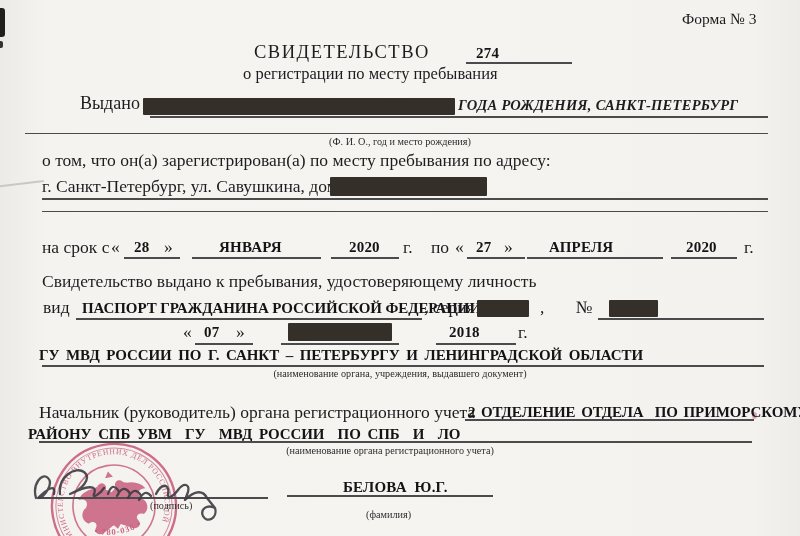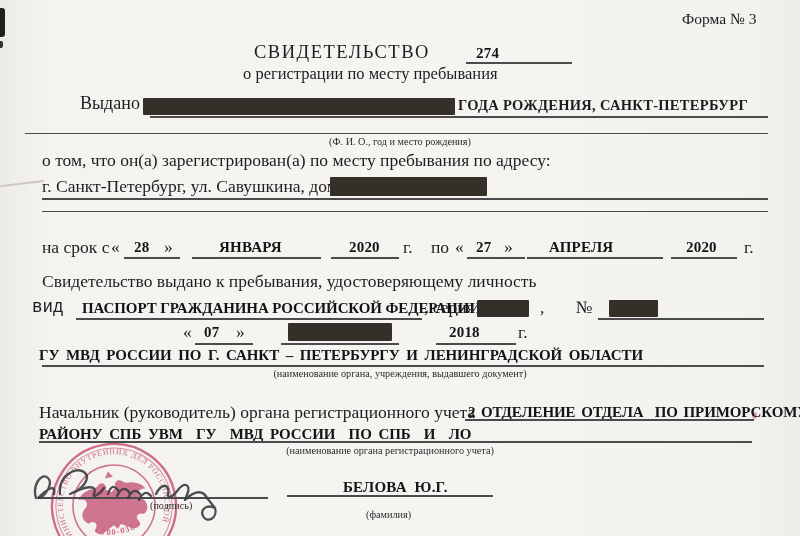--- a/index.html
+++ b/index.html
@@ -32,21 +32,21 @@
   <div class="artifact" style="left:752px;top:412px;width:5px;height:7px;background:#d493a8;border-radius:50%;opacity:.8;"></div>
 
   <div class="t" style="left:682px;top:10px;font-size:15.5px;">Форма № 3</div>
   <div class="t title" style="left:254px;top:42px;">СВИДЕТЕЛЬСТВО</div>
   <div class="val" style="left:476px;top:45px;">274</div>
   <div class="rule" style="left:466px;top:62px;width:106px;"></div>
   <div class="t" style="left:243px;top:65px;font-size:16.5px;">о регистрации по месту пребывания</div>
 
   <div class="t" style="left:80px;top:93px;font-size:18px;">Выдано</div>
   <div class="red" style="left:143px;top:98px;width:312px;height:17px;"></div>
-  <div class="t boldline" style="left:458px;top:97px;">ГОДА РОЖДЕНИЯ, САНКТ-ПЕТЕРБУРГ</div>
+  <div class="t boldline" style="left:458px;top:97px;font-style:italic;">ГОДА РОЖДЕНИЯ, САНКТ-ПЕТЕРБУРГ</div>
   <div class="rule" style="left:150px;top:116px;width:618px;"></div>
   <div class="rule" style="left:25px;top:133px;width:743px;height:1px;"></div>
   <div class="cap center" style="left:100px;top:136px;width:600px;">(Ф. И. О., год и место рождения)</div>
 
   <div class="t" style="left:42px;top:150px;">о том, что он(а) зарегистрирован(а) по месту пребывания по адресу:</div>
   <div class="t" style="left:42px;top:176px;">г. Санкт-Петербург, ул. Савушкина, дом</div>
   <div class="red" style="left:330px;top:177px;width:157px;height:19px;"></div>
   <div class="rule" style="left:42px;top:198px;width:726px;"></div>
   <div class="rule" style="left:42px;top:211px;width:726px;height:1px;"></div>
 
@@ -65,21 +65,21 @@
   <div class="val" style="left:476px;top:239px;">27</div>
   <div class="t" style="left:504px;top:237px;">»</div>
   <div class="rule" style="left:467px;top:257px;width:58px;"></div>
   <div class="val" style="left:549px;top:239px;">АПРЕЛЯ</div>
   <div class="rule" style="left:527px;top:257px;width:136px;"></div>
   <div class="val" style="left:686px;top:239px;">2020</div>
   <div class="rule" style="left:671px;top:257px;width:66px;"></div>
   <div class="t" style="left:744px;top:237px;">г.</div>
 
   <div class="t" style="left:42px;top:271px;">Свидетельство выдано к пребывания, удостоверяющему личность</div>
-  <div class="t" style="left:32px;top:297px;font-family:Liberation Mono, monospace;">вид</div>
+  <div class="t" style="left:43px;top:297px;">вид</div>
   <div class="val cond" style="left:82px;top:300px;">ПАСПОРТ ГРАЖДАНИНА РОССИЙСКОЙ ФЕДЕРАЦИИ</div>
   <div class="rule" style="left:76px;top:318px;width:346px;"></div>
   <div class="t" style="left:424px;top:297px;">, серия</div>
   <div class="red" style="left:477px;top:300px;width:52px;height:17px;"></div>
   <div class="t" style="left:540px;top:297px;">,</div>
   <div class="t" style="left:576px;top:297px;">№</div>
   <div class="red" style="left:609px;top:300px;width:49px;height:17px;"></div>
   <div class="rule" style="left:598px;top:318px;width:166px;"></div>
 
   <div class="t" style="left:183px;top:322px;">«</div>
@@ -92,21 +92,21 @@
   <div class="rule" style="left:436px;top:343px;width:80px;"></div>
   <div class="t" style="left:518px;top:322px;">г.</div>
 
   <div class="val cond" style="left:39px;top:347px;word-spacing:3px;">ГУ МВД РОССИИ ПО Г. САНКТ – ПЕТЕРБУРГУ И ЛЕНИНГРАДСКОЙ ОБЛАСТИ</div>
   <div class="rule" style="left:42px;top:365px;width:722px;"></div>
   <div class="cap center" style="left:50px;top:368px;width:700px;">(наименование органа, учреждения, выдавшего документ)</div>
 
   <div class="t" style="left:39px;top:402px;">Начальник (руководитель) органа регистрационного учета</div>
   <div class="val cond" style="left:468px;top:404px;word-spacing:2px;">2 ОТДЕЛЕНИЕ ОТДЕЛА  ПО ПРИМОРСКОМУ</div>
   <div class="rule" style="left:465px;top:419px;width:289px;"></div>
-  <div class="val cond" style="left:39px;top:426px;word-spacing:3px;">РАЙОНУ СПБ УВМ  ГУ  МВД РОССИИ  ПО СПБ  И  ЛО</div>
+  <div class="val cond" style="left:28px;top:426px;word-spacing:3px;">РАЙОНУ СПБ УВМ  ГУ  МВД РОССИИ  ПО СПБ  И  ЛО</div>
   <div class="rule" style="left:39px;top:441px;width:713px;"></div>
   <div class="cap center" style="left:240px;top:445px;width:300px;">(наименование органа регистрационного учета)</div>
 
   <svg style="left:30px;top:430px;" width="180" height="106" viewBox="0 0 180 106">
     <g transform="rotate(-10 84 76)" opacity="0.88">
       <circle cx="84" cy="76" r="62" fill="none" stroke="#c2496e" stroke-width="2.4" opacity="0.9"></circle>
       <circle cx="84" cy="76" r="58" fill="none" stroke="#c2496e" stroke-width="1" opacity="0.7"></circle>
       <circle cx="84" cy="76" r="41" fill="none" stroke="#c2496e" stroke-width="1.6" opacity="0.85"></circle>
       <defs>
         <path id="ringTextPath" d="M 42 104 A 51 51 0 1 1 126 104"></path>

